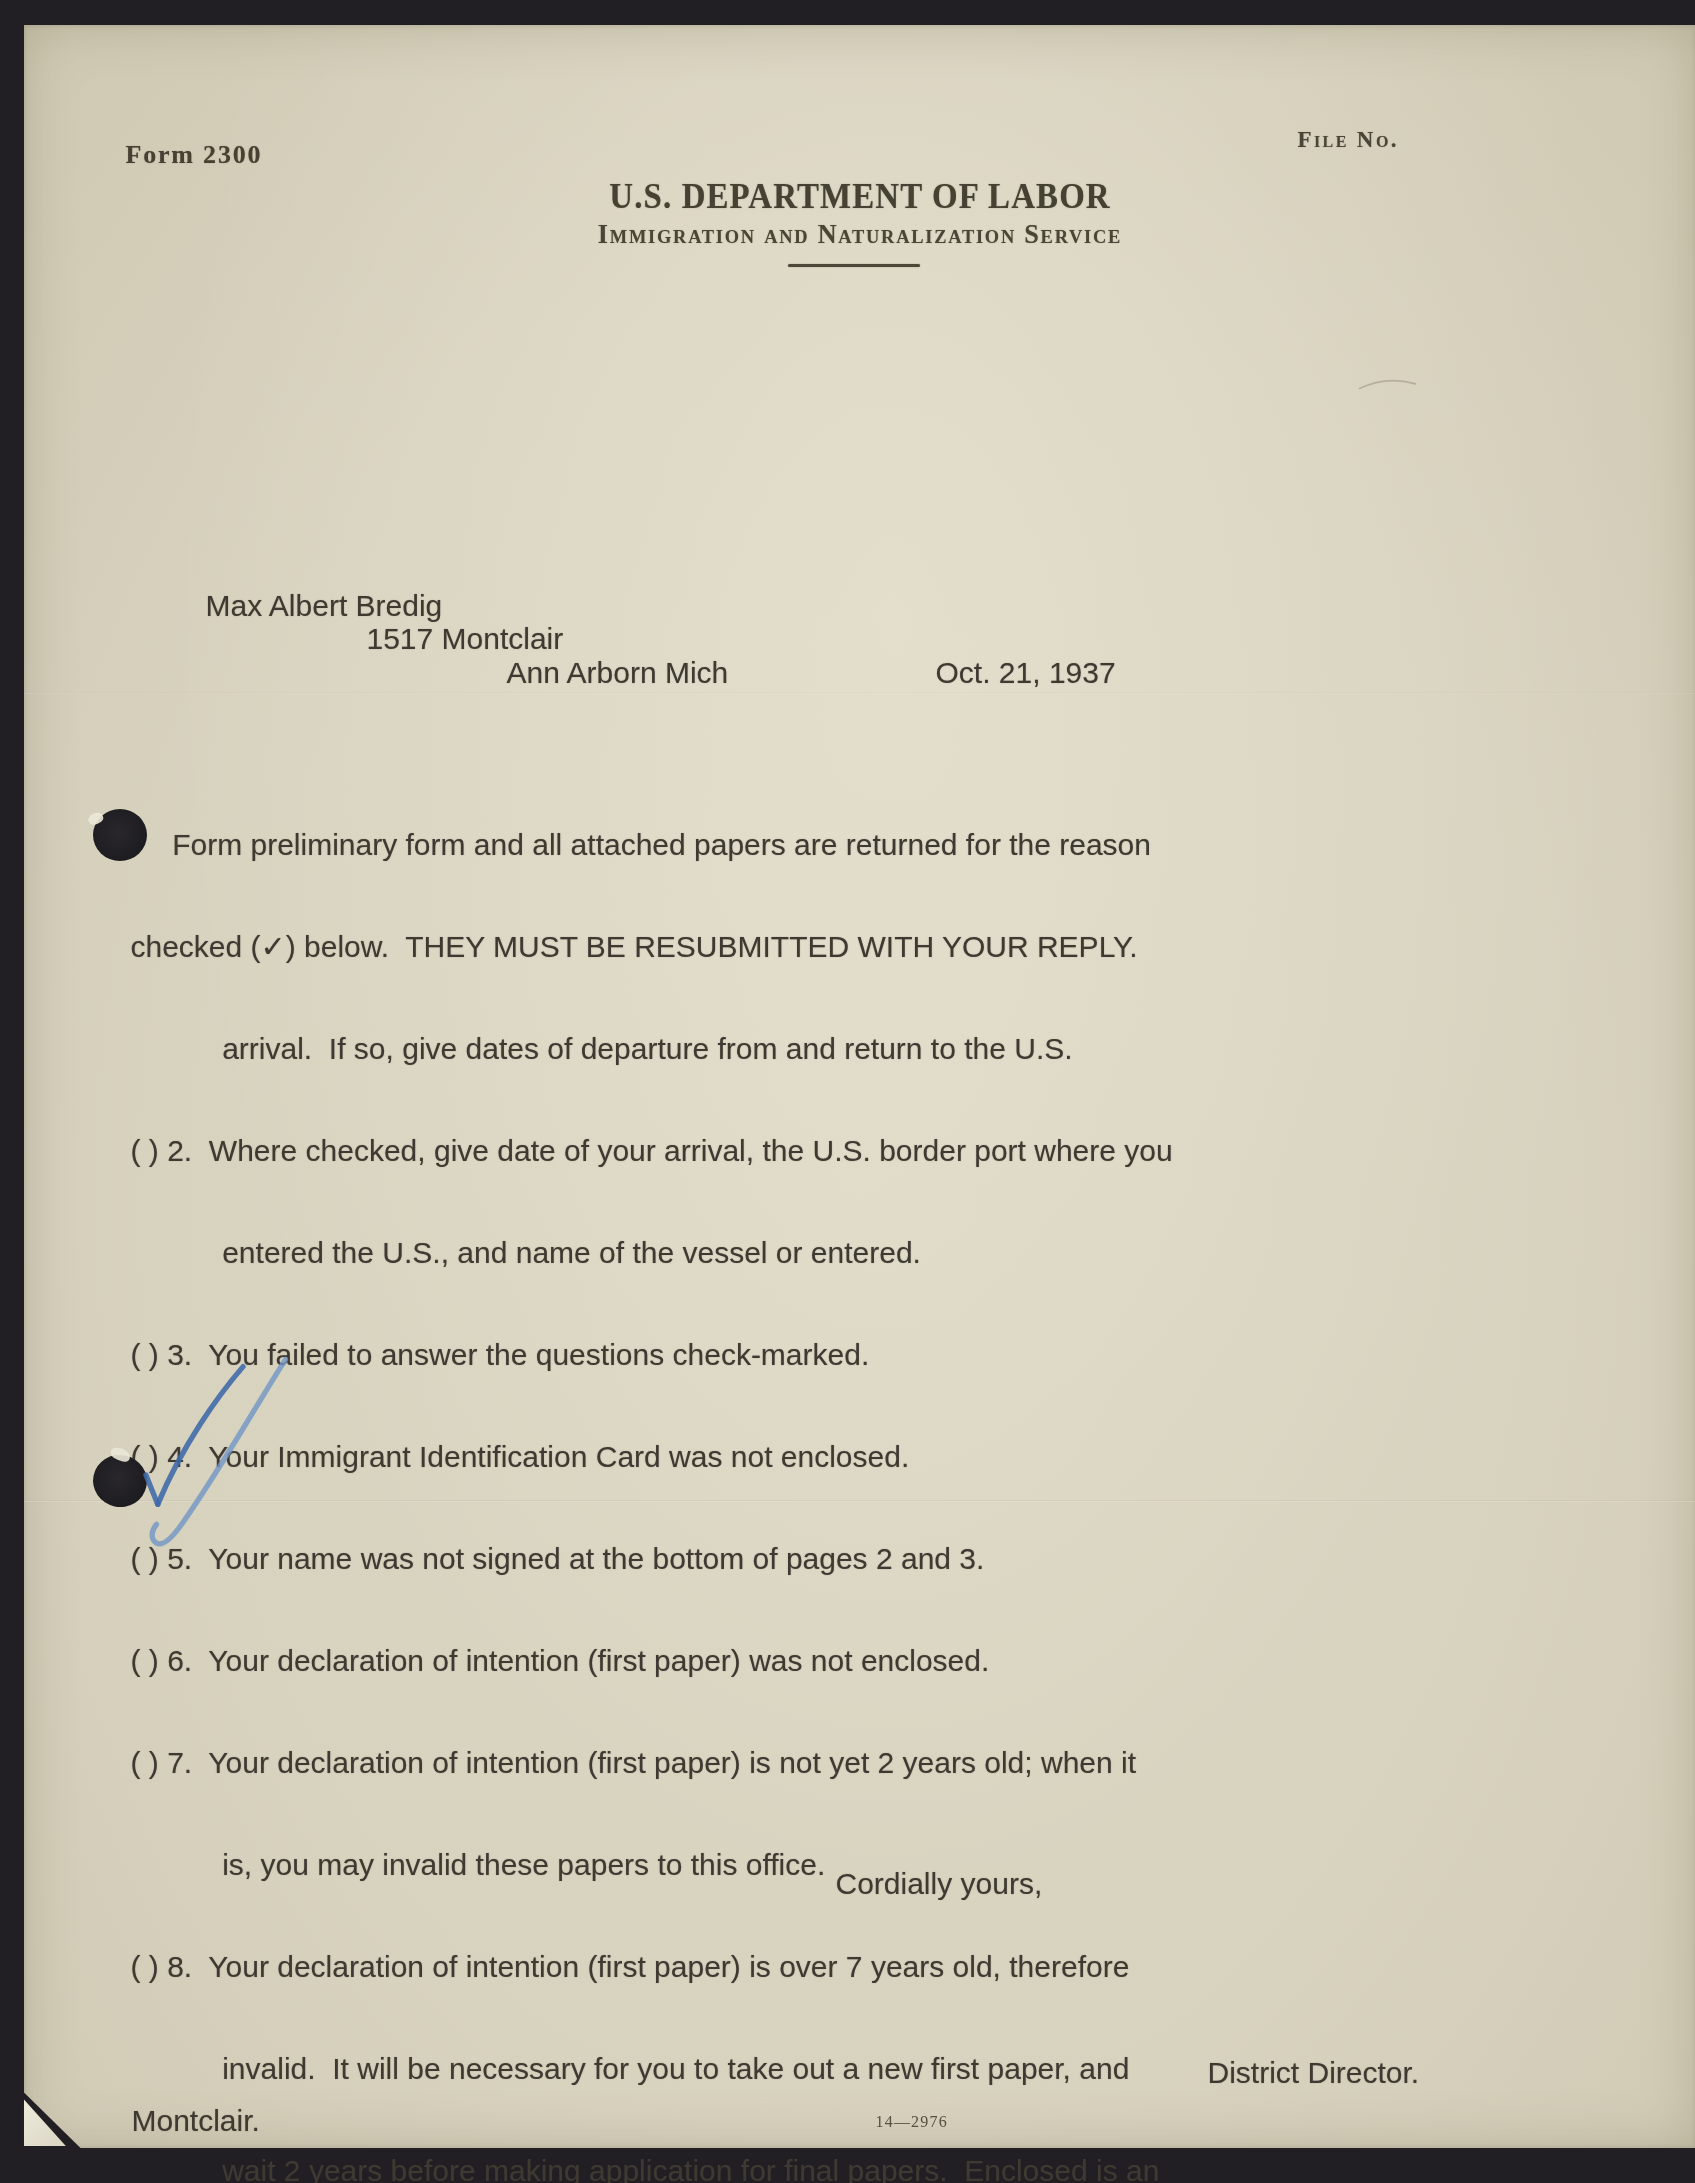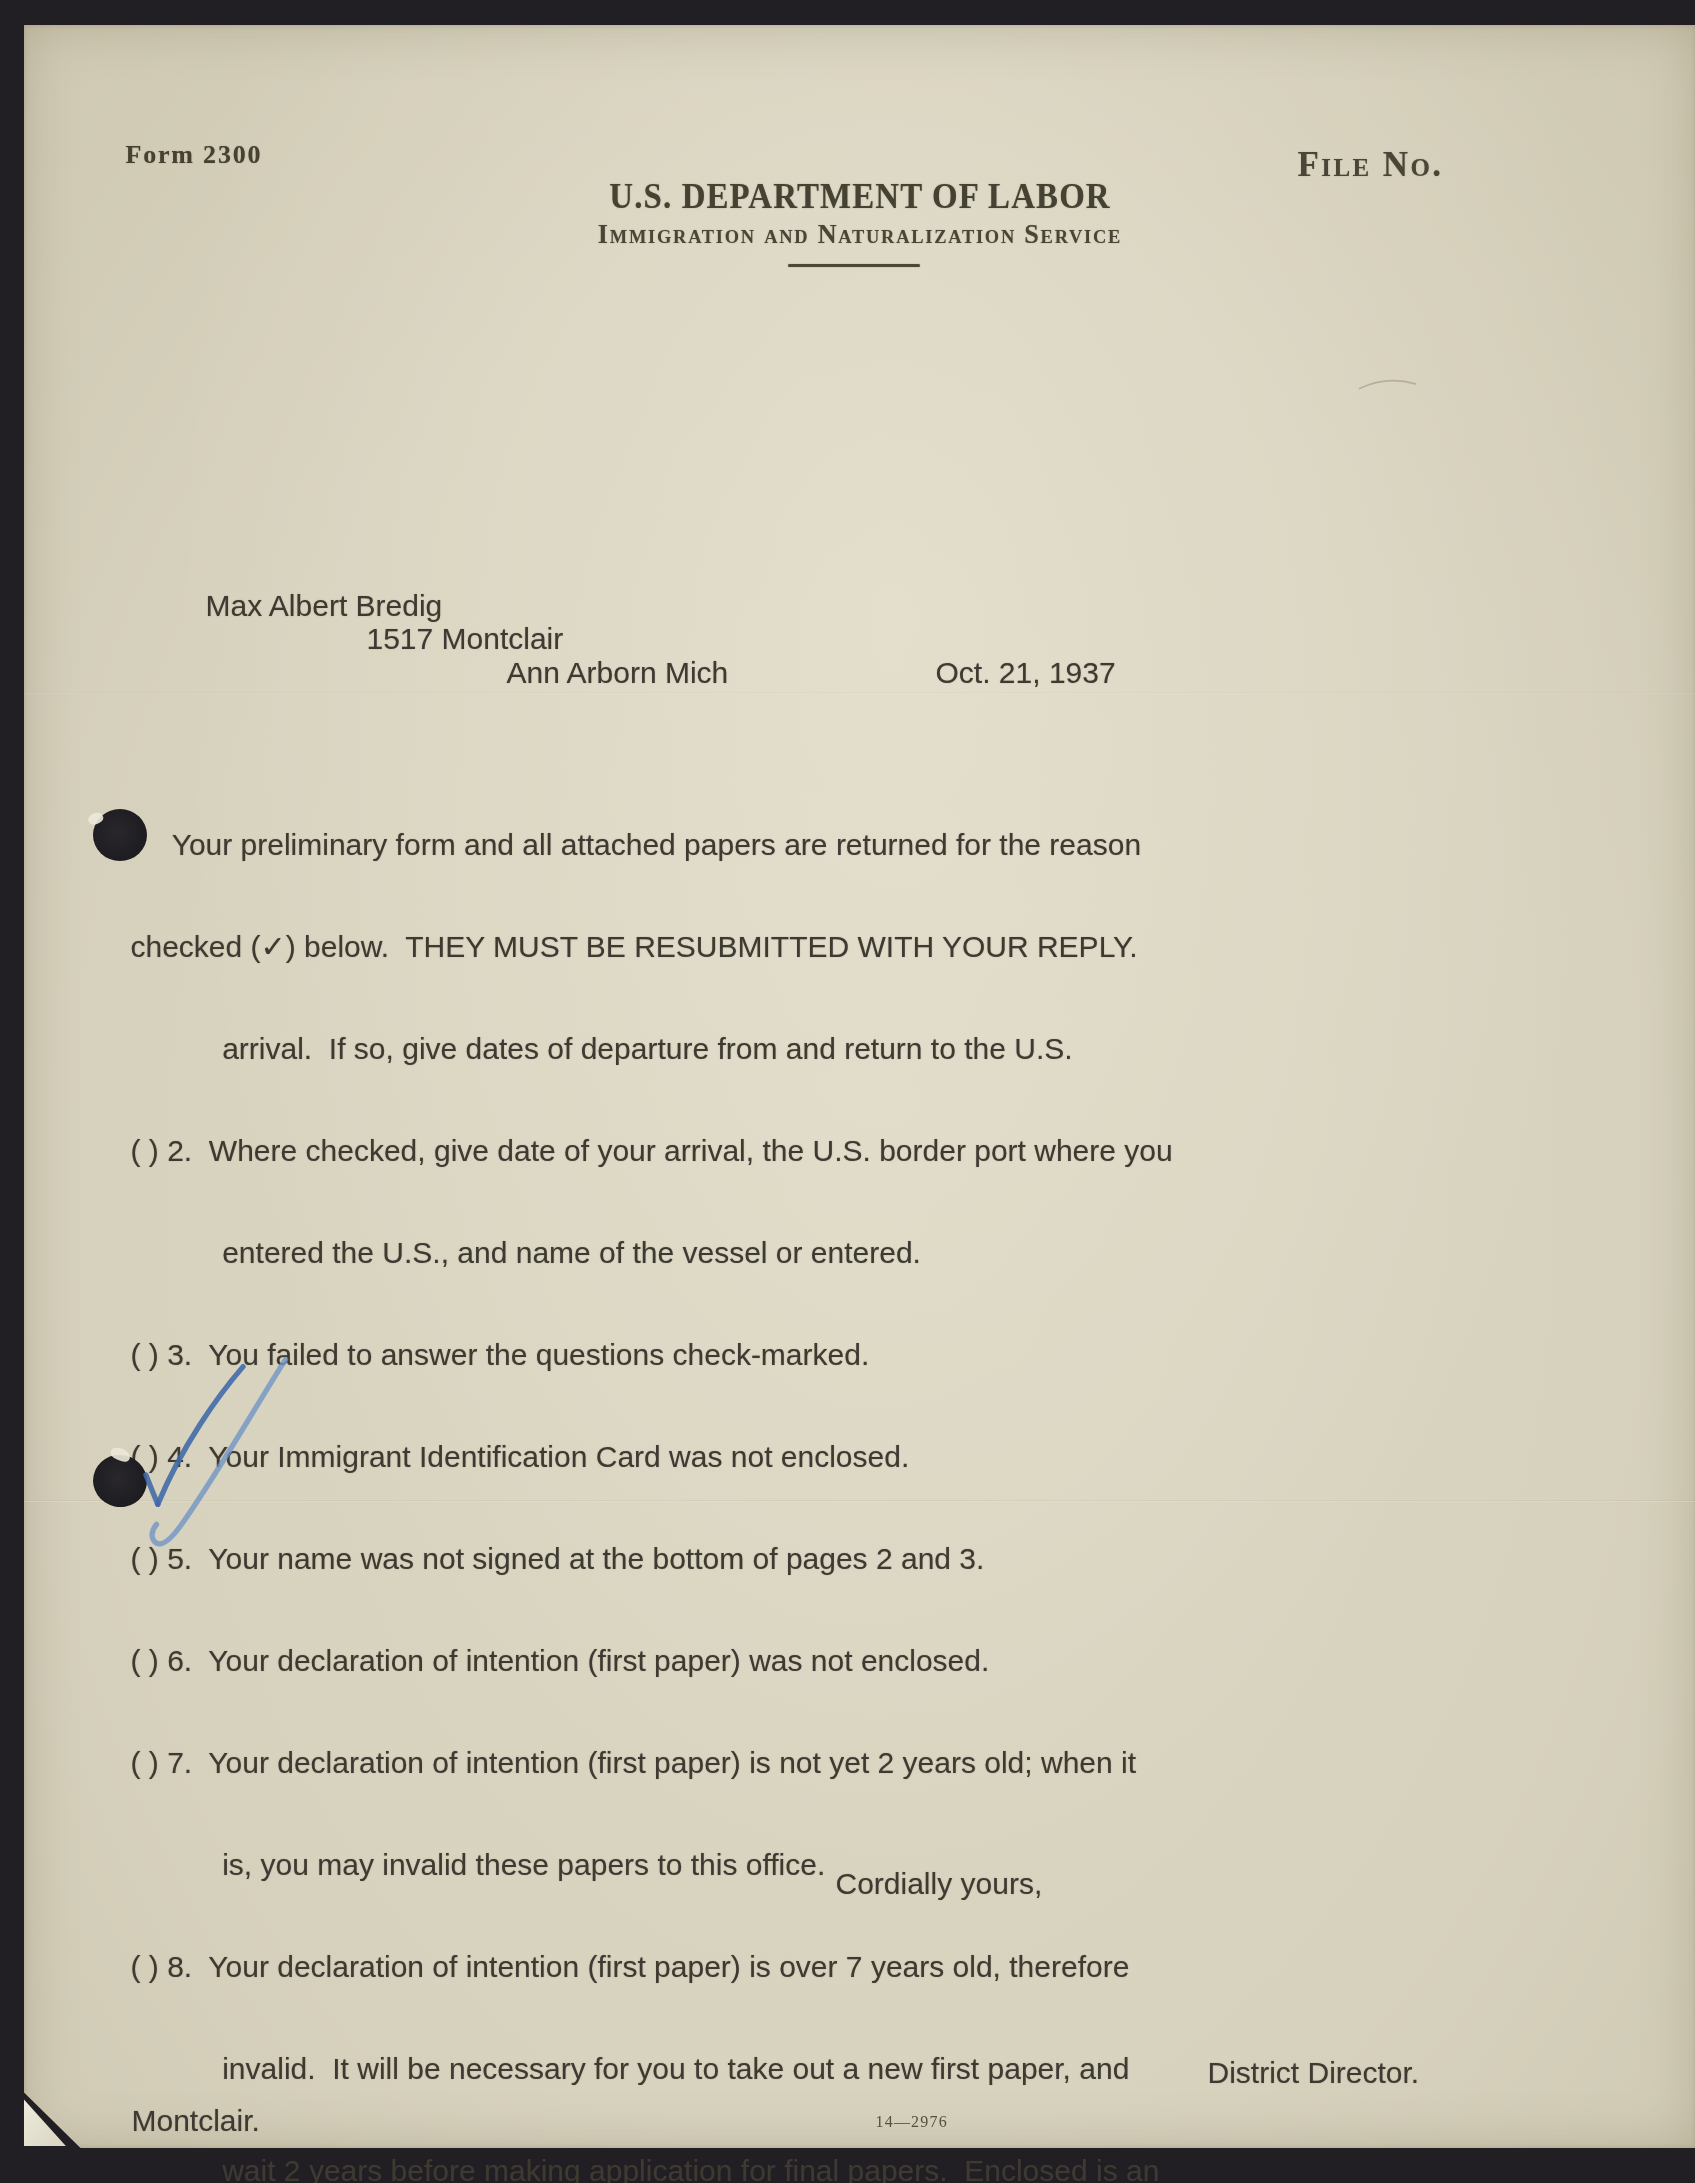--- a/index.html
+++ b/index.html
@@ -24,23 +24,23 @@
     background:linear-gradient(to bottom, rgba(120,110,85,.14), rgba(248,245,232,.35));}
   .crease.c1{top:667px;opacity:.55;}
   .crease.c2{top:1475px;}
   
   .form-number{
     position:absolute;left:102px;top:115px;
     font-family:"Liberation Serif", serif;font-weight:bold;font-size:26px;
     letter-spacing:1.8px;color:#464132;text-shadow:0 0 1.2px rgba(70,65,50,.45);
   }
   .file-no{
-    position:absolute;left:1274px;top:120px;
+    position:absolute;left:1274px;top:102px;
     font-family:"Liberation Serif", serif;font-variant:small-caps;font-weight:bold;
-    font-size:35px;letter-spacing:2.4px;color:#4a4536;text-shadow:0 0 1.2px rgba(74,69,54,.4);
+    font-size:23px;letter-spacing:2.4px;color:#4a4536;text-shadow:0 0 1.2px rgba(74,69,54,.4);
   }
   .title{
     position:absolute;left:0;top:152px;width:100%;text-align:center;
     font-family:"Liberation Serif", serif;font-weight:bold;font-size:35px;
     letter-spacing:1.2px;color:#464233;transform:scaleX(.94);
     text-shadow:0 0 1.2px rgba(70,66,51,.5);
   }
   .subtitle{
     position:absolute;left:0;top:194px;width:100%;text-align:center;
     font-family:"Liberation Serif", serif;font-variant:small-caps;font-weight:bold;
@@ -102,21 +102,21 @@
     <div class="title">U.S. DEPARTMENT OF LABOR</div>
     <div class="subtitle">Immigration and Naturalization Service</div>
     <div class="rule"></div>
 
     <div class="typed addr1">Max Albert Bredig</div>
     <div class="typed addr2">1517 Montclair</div>
     <div class="typed addr3">Ann Arborn Mich</div>
     <div class="typed addr-date">Oct. 21, 1937</div>
 
     <div class="letter-body typed">
-      <div class="ln">     Your preliminary form and all attached papers are returned for the reason</div>
+      <div class="ln">     Form preliminary form and all attached papers are returned for the reason</div>
       <div class="ln">checked (✓) below.  THEY MUST BE RESUBMITTED WITH YOUR REPLY.</div>
       <div class="ln">           arrival.  If so, give dates of departure from and return to the U.S.</div>
       <div class="ln">( ) 2.  Where checked, give date of your arrival, the U.S. border port where you</div>
       <div class="ln">           entered the U.S., and name of the vessel or entered.</div>
       <div class="ln">( ) 3.  You failed to answer the questions check-marked.</div>
       <div class="ln">( ) 4.  Your Immigrant Identification Card was not enclosed.</div>
       <div class="ln">( ) 5.  Your name was not signed at the bottom of pages 2 and 3.</div>
       <div class="ln">( ) 6.  Your declaration of intention (first paper) was not enclosed.</div>
       <div class="ln">( ) 7.  Your declaration of intention (first paper) is not yet 2 years old; when it</div>
       <div class="ln">           is, you may invalid these papers to this office.</div>

